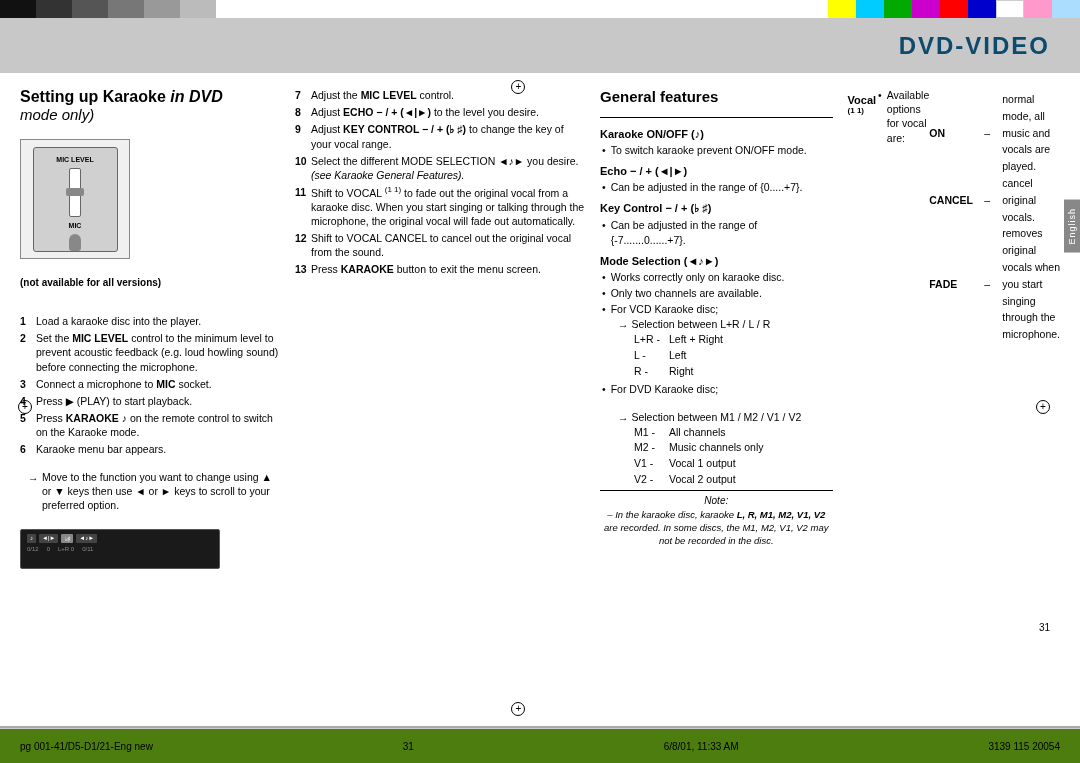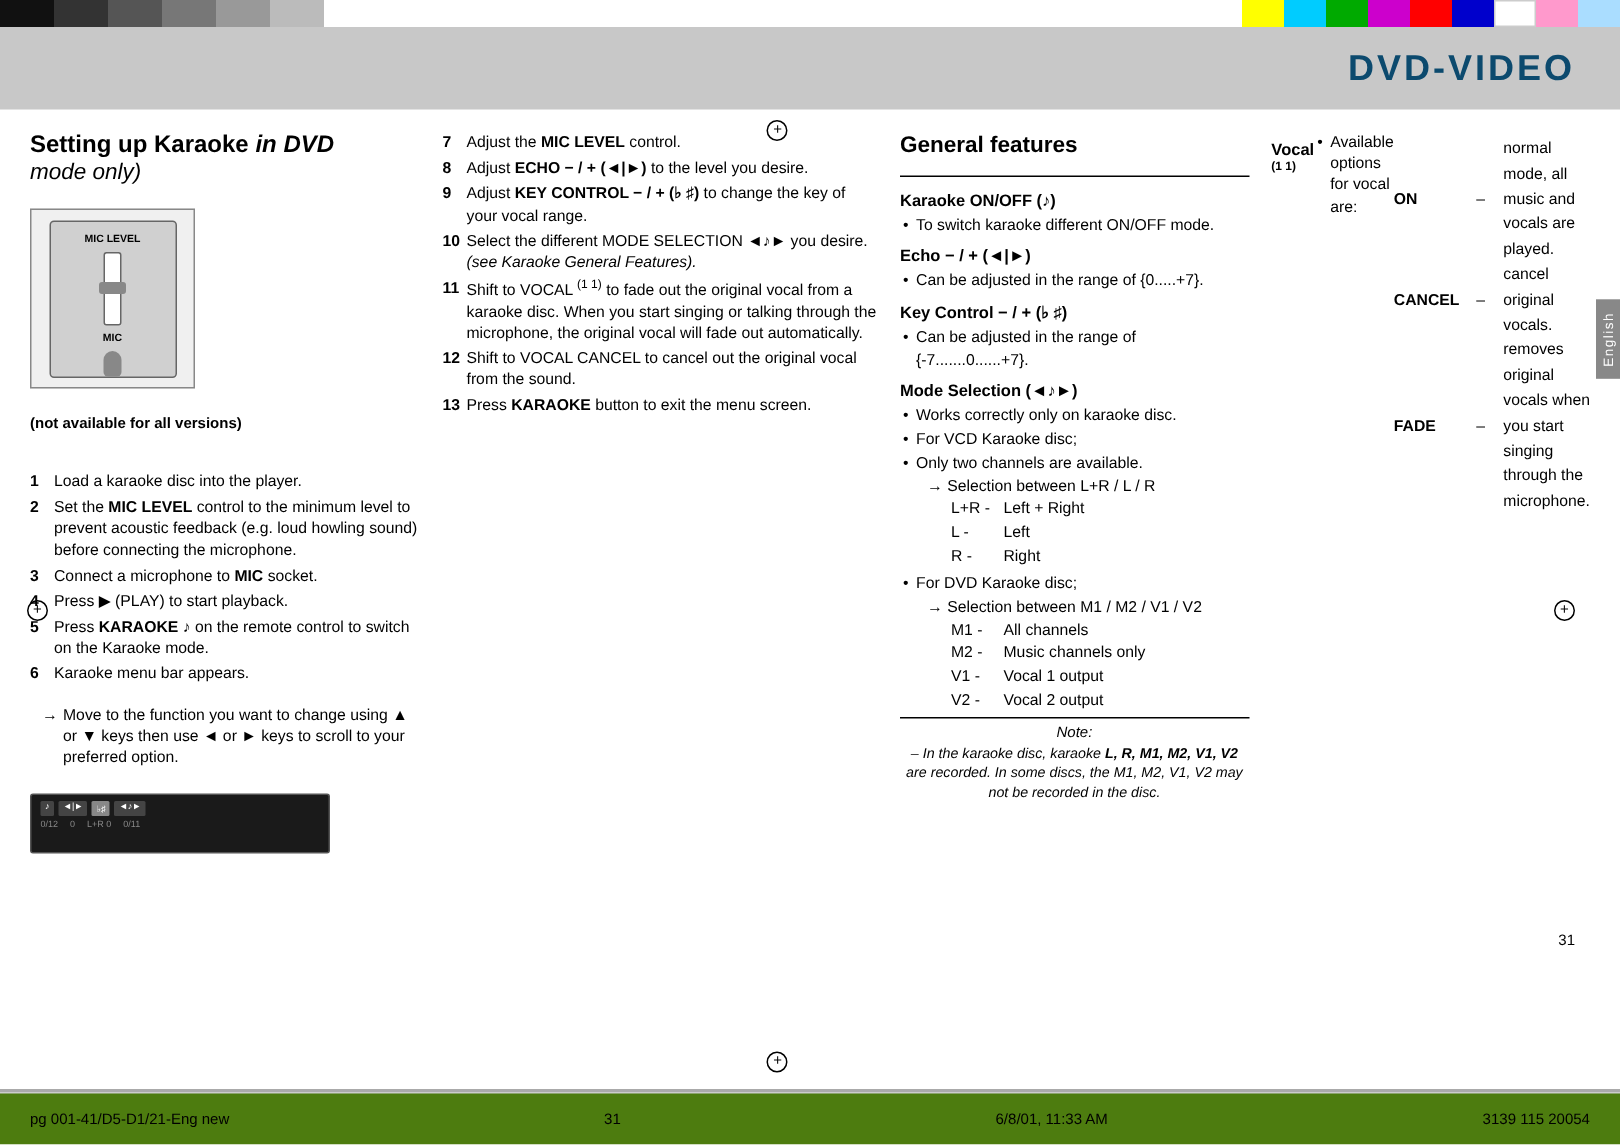--- a/index.html
+++ b/index.html
@@ -480,38 +480,38 @@
     </ul>
   </div>
 
   <div class="right-column">
 
     <div class="general-features-title">General features</div>
     <div class="h-line"></div>
 
     <div class="subsection-title">Karaoke ON/OFF (♪)</div>
     <ul class="bullet-list">
-      <li>To switch karaoke different ON/OFF mode.</li>
+      <li>To switch karaoke prevent ON/OFF mode.</li>
     </ul>
 
     <div class="subsection-title">Echo − / + (◄|►)</div>
     <ul class="bullet-list">
       <li>Can be adjusted in the range of {0.....+7}.</li>
     </ul>
 
     <div class="subsection-title">Key Control − / + (♭ ♯)</div>
     <ul class="bullet-list">
       <li>Can be adjusted in the range of {-7.......0......+7}.</li>
     </ul>
 
     <div class="subsection-title">Mode Selection (◄♪►)</div>
     <ul class="bullet-list">
       <li>Works correctly only on karaoke disc.</li>
+      <li>Only two channels are available.</li>
       <li>For VCD Karaoke disc;</li>
-      <li>Only two channels are available.</li>
     </ul>
     <div style="padding-left:18px;">
       <div style="font-size:10.5px;margin-bottom:2px;">→ Selection between L+R / L / R</div>
       <div class="sub-indent">
         <div>
             <span class="label">L+R -</span>
             <span>Left + Right</span>
           </div>
         <div>
             <span class="label">L -</span>
@@ -519,21 +519,21 @@
           </div>
         <div>
             <span class="label">R -</span>
             <span>Right</span>
           </div>
       </div>
     </div>
     <ul class="bullet-list" style="margin-top:3px;">
       <li>For DVD Karaoke disc;</li>
     </ul>
-    <div style="padding-left:18px;">
+    <div style="padding-left:18px;margin-top:12px;">
       <div style="font-size:10.5px;margin-bottom:2px;">→ Selection between M1 / M2 / V1 / V2</div>
       <div class="sub-indent">
         <div>
             <span class="label">M1 -</span>
             <span>All channels</span>
           </div>
         <div>
             <span class="label">M2 -</span>
             <span>Music channels only</span>
           </div>

